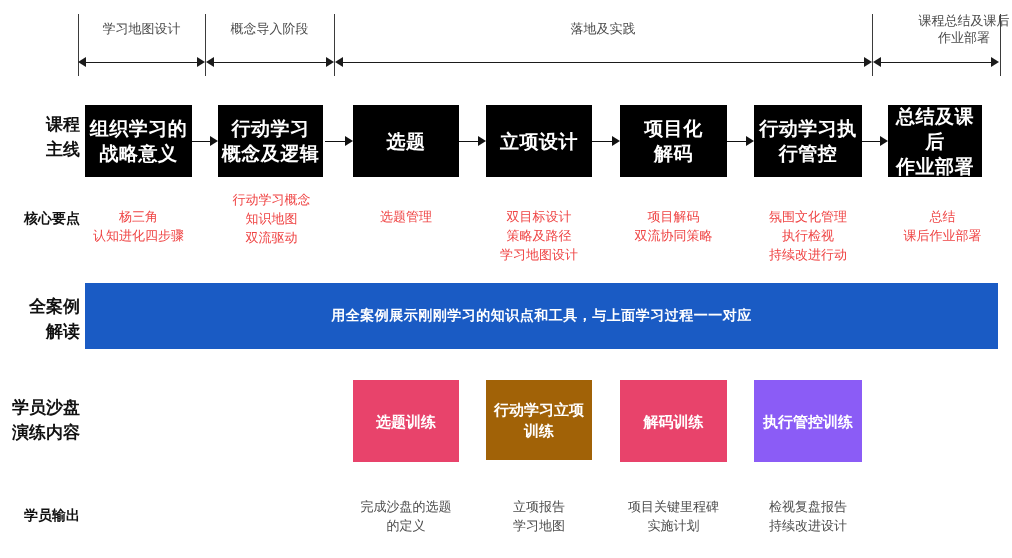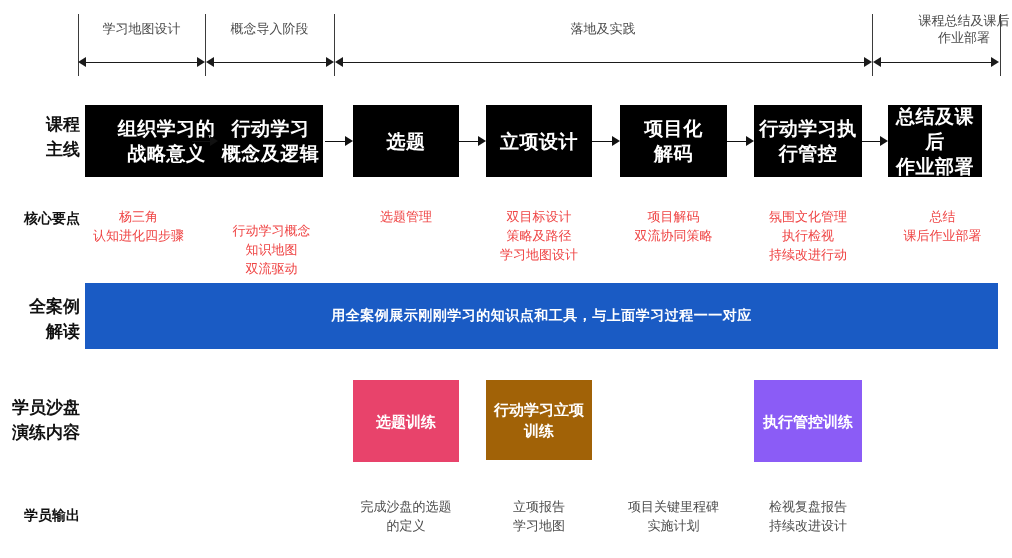--- a/index.html
+++ b/index.html
@@ -179,21 +179,21 @@
     <div class="phase-label" style="left:872px; width:128px; top:12px;padding-left:28px;">课程总结及课后
 作业部署</div>
     <div class="arrow-line" style="left:879px; width:114px;"></div>
     <div class="arrow-head left" style="left:873px;"></div>
     <div class="arrow-head right" style="left:991px;"></div>
   </div>
 
   <div class="row-label bold-lg" style="top:112px;">课程
 主线</div>
 
-  <div class="main-box" style="left:85px;  top:105px; width:107px; height:72px;padding-left:28px;">组织学习的
+  <div class="main-box" style="left:85px;  top:105px; width:107px; height:72px;">组织学习的
 战略意义</div>
   <div class="main-box" style="left:218px; top:105px; width:105px; height:72px;">行动学习
 概念及逻辑</div>
   <div class="main-box" style="left:353px; top:105px; width:106px; height:72px;">选题</div>
   <div class="main-box" style="left:486px; top:105px; width:106px; height:72px;">立项设计</div>
   <div class="main-box" style="left:620px; top:105px; width:107px; height:72px;">项目化
 解码</div>
   <div class="main-box" style="left:754px; top:105px; width:108px; height:72px;">行动学习执
 行管控</div>
   <div class="main-box" style="left:888px; top:105px; width:94px; height:72px;">总结及课后
@@ -214,21 +214,21 @@
   <div class="flow-arrow" style="left:727px; top:141px; width:19px;"></div>
   <div class="flow-arrow-head" style="left:746px; top:136px;"></div>
 
   <div class="flow-arrow" style="left:862px; top:141px; width:18px;"></div>
   <div class="flow-arrow-head" style="left:880px; top:136px;"></div>
 
   <div class="row-label reg" style="top:208px;">核心要点</div>
 
   <div class="core-cell" style="left:85px;  top:207px; width:107px;">杨三角
 认知进化四步骤</div>
-  <div class="core-cell" style="left:215px; top:221px; width:113px;">行动学习概念
+  <div class="core-cell" style="left:215px; top:190px; width:113px;">行动学习概念
 知识地图
 双流驱动</div>
   <div class="core-cell" style="left:353px; top:207px; width:106px;">选题管理</div>
   <div class="core-cell" style="left:486px; top:207px; width:106px;">双目标设计
 策略及路径
 学习地图设计</div>
   <div class="core-cell" style="left:617px; top:207px; width:113px;">项目解码
 双流协同策略</div>
   <div class="core-cell" style="left:752px; top:207px; width:112px;">氛围文化管理
 执行检视
@@ -240,20 +240,21 @@
 解读</div>
 
   <div class="blue-banner" style="left:85px; top:283px; width:913px; height:66px; background:#1a5bc4;">用全案例展示刚刚学习的知识点和工具，与上面学习过程一一对应</div>
 
   <div class="row-label bold-lg" style="top:395px;">学员沙盘
 演练内容</div>
 
   <div class="pink-box" style="left:353px; top:380px; width:106px; height:82px; background:#e8436b;">选题训练</div>
   <div class="pink-box" style="left:486px; top:380px; width:106px; height:80px; background:#a16207;">行动学习立项
 训练</div>
+  <div class="pink-box" style="left:620px; top:380px; width:107px; height:82px; background:#e8436b;">解码训练</div>
   <div class="pink-box" style="left:754px; top:380px; width:108px; height:82px; background:#8b5cf6;">执行管控训练</div>
 
   <div class="row-label reg" style="top:505px;">学员输出</div>
 
   <div class="out-cell" style="left:348px; top:497px; width:116px;">完成沙盘的选题
 的定义</div>
   <div class="out-cell" style="left:486px; top:497px; width:106px;">立项报告
 学习地图</div>
   <div class="out-cell" style="left:615px; top:497px; width:117px;">项目关键里程碑
 实施计划</div>

